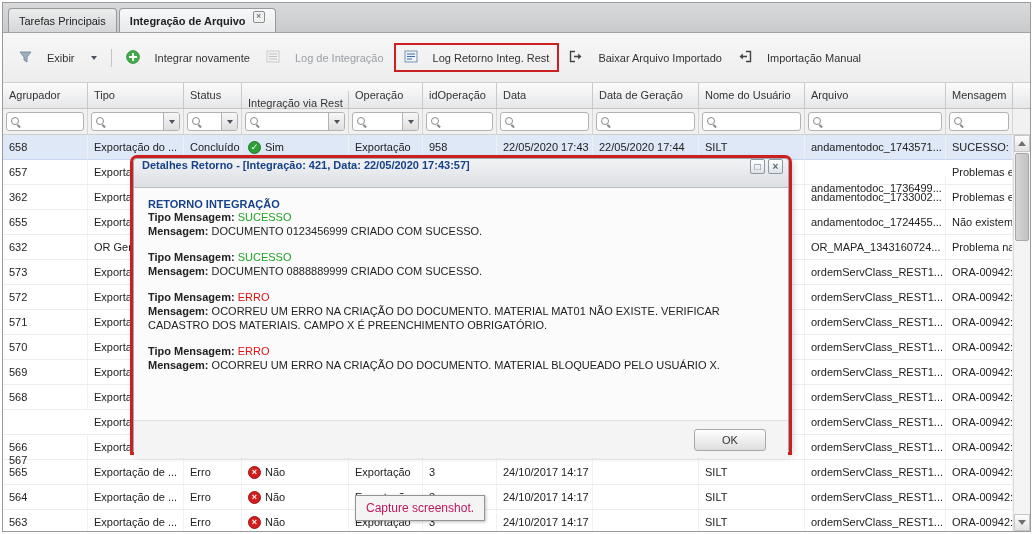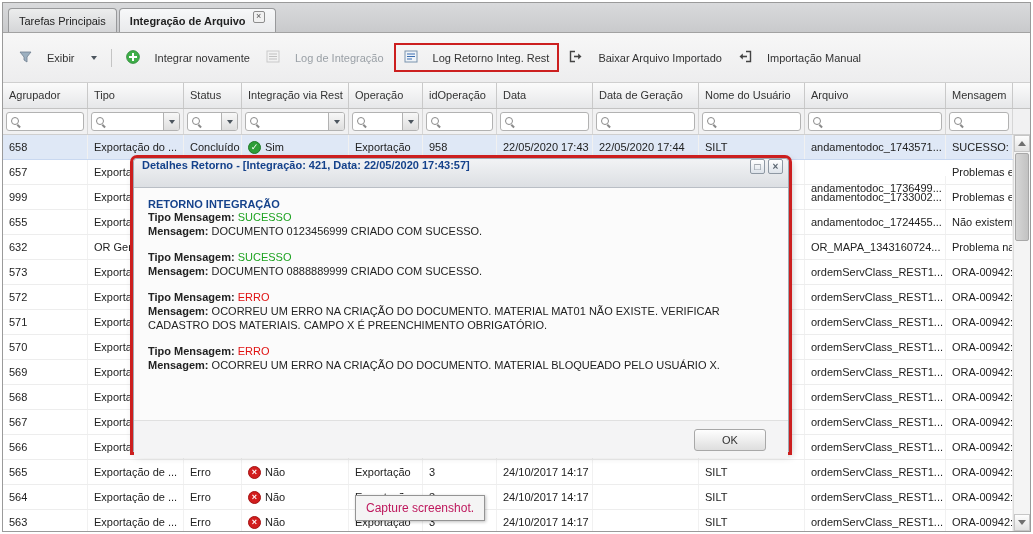--- a/index.html
+++ b/index.html
@@ -133,21 +133,21 @@
             <path d="M4.8 3.6L1.5 6.5l3.3 2.9z" fill="#444"></path>
           </svg></span>
       <span>Importação Manual</span>
     </div>
   </div>
 
   <div class="ghead">
       <div class="hcell" style="width: 85px;">Agrupador</div>
       <div class="hcell" style="width: 96px;">Tipo</div>
       <div class="hcell" style="width: 58px;">Status</div>
-      <div class="hcell" style="width: 107px;">Integração via Rest</div>
+      <div class="hcell" style="width: 107px; margin-top: 8px;">Integração via Rest</div>
       <div class="hcell" style="width: 74px;">Operação</div>
       <div class="hcell" style="width: 74px;">idOperação</div>
       <div class="hcell" style="width: 96px;">Data</div>
       <div class="hcell" style="width: 106px;">Data de Geração</div>
       <div class="hcell" style="width: 106px;">Nome do Usuário</div>
       <div class="hcell" style="width: 141px;">Arquivo</div>
       <div class="hcell" style="width: 67px;">Mensagem</div>
     </div>
   <div class="gfilter">
       <div class="fcell" style="width: 85px;">
@@ -253,21 +253,21 @@
         <div class="gcell" style="width: 107px;"></div>
         <div class="gcell" style="width: 74px;"></div>
         <div class="gcell" style="width: 74px;"></div>
         <div class="gcell" style="width: 96px;"></div>
         <div class="gcell" style="width: 106px;"></div>
         <div class="gcell" style="width: 106px;"></div>
         <div class="gcell" style="width: 141px; margin-top: 16px;">andamentodoc_1736499...</div>
         <div class="gcell" style="width: 67px;">Problemas er</div>
       </div>
       <div class="grow">
-        <div class="gcell" style="width: 85px;">999</div>
+        <div class="gcell" style="width: 85px;">362</div>
         <div class="gcell" style="width: 96px;">Exportação do ...</div>
         <div class="gcell" style="width: 58px;"></div>
         <div class="gcell" style="width: 107px;"></div>
         <div class="gcell" style="width: 74px;"></div>
         <div class="gcell" style="width: 74px;"></div>
         <div class="gcell" style="width: 96px;"></div>
         <div class="gcell" style="width: 106px;"></div>
         <div class="gcell" style="width: 106px;"></div>
         <div class="gcell" style="width: 141px;">andamentodoc_1733002...</div>
         <div class="gcell" style="width: 67px;">Problemas er</div>
@@ -370,21 +370,21 @@
         <div class="gcell" style="width: 107px;"></div>
         <div class="gcell" style="width: 74px;"></div>
         <div class="gcell" style="width: 74px;"></div>
         <div class="gcell" style="width: 96px;"></div>
         <div class="gcell" style="width: 106px;"></div>
         <div class="gcell" style="width: 106px;"></div>
         <div class="gcell" style="width: 141px;">ordemServClass_REST1...</div>
         <div class="gcell" style="width: 67px;">ORA-00942:</div>
       </div>
       <div class="grow">
-        <div class="gcell" style="width: 85px;">567</div>
+        <div class="gcell" style="width: 85px; margin-top: 38px;">567</div>
         <div class="gcell" style="width: 96px;">Exportação de ...</div>
         <div class="gcell" style="width: 58px;"></div>
         <div class="gcell" style="width: 107px;"></div>
         <div class="gcell" style="width: 74px;"></div>
         <div class="gcell" style="width: 74px;"></div>
         <div class="gcell" style="width: 96px;"></div>
         <div class="gcell" style="width: 106px;"></div>
         <div class="gcell" style="width: 106px;"></div>
         <div class="gcell" style="width: 141px;">ordemServClass_REST1...</div>
         <div class="gcell" style="width: 67px;">ORA-00942:</div>

